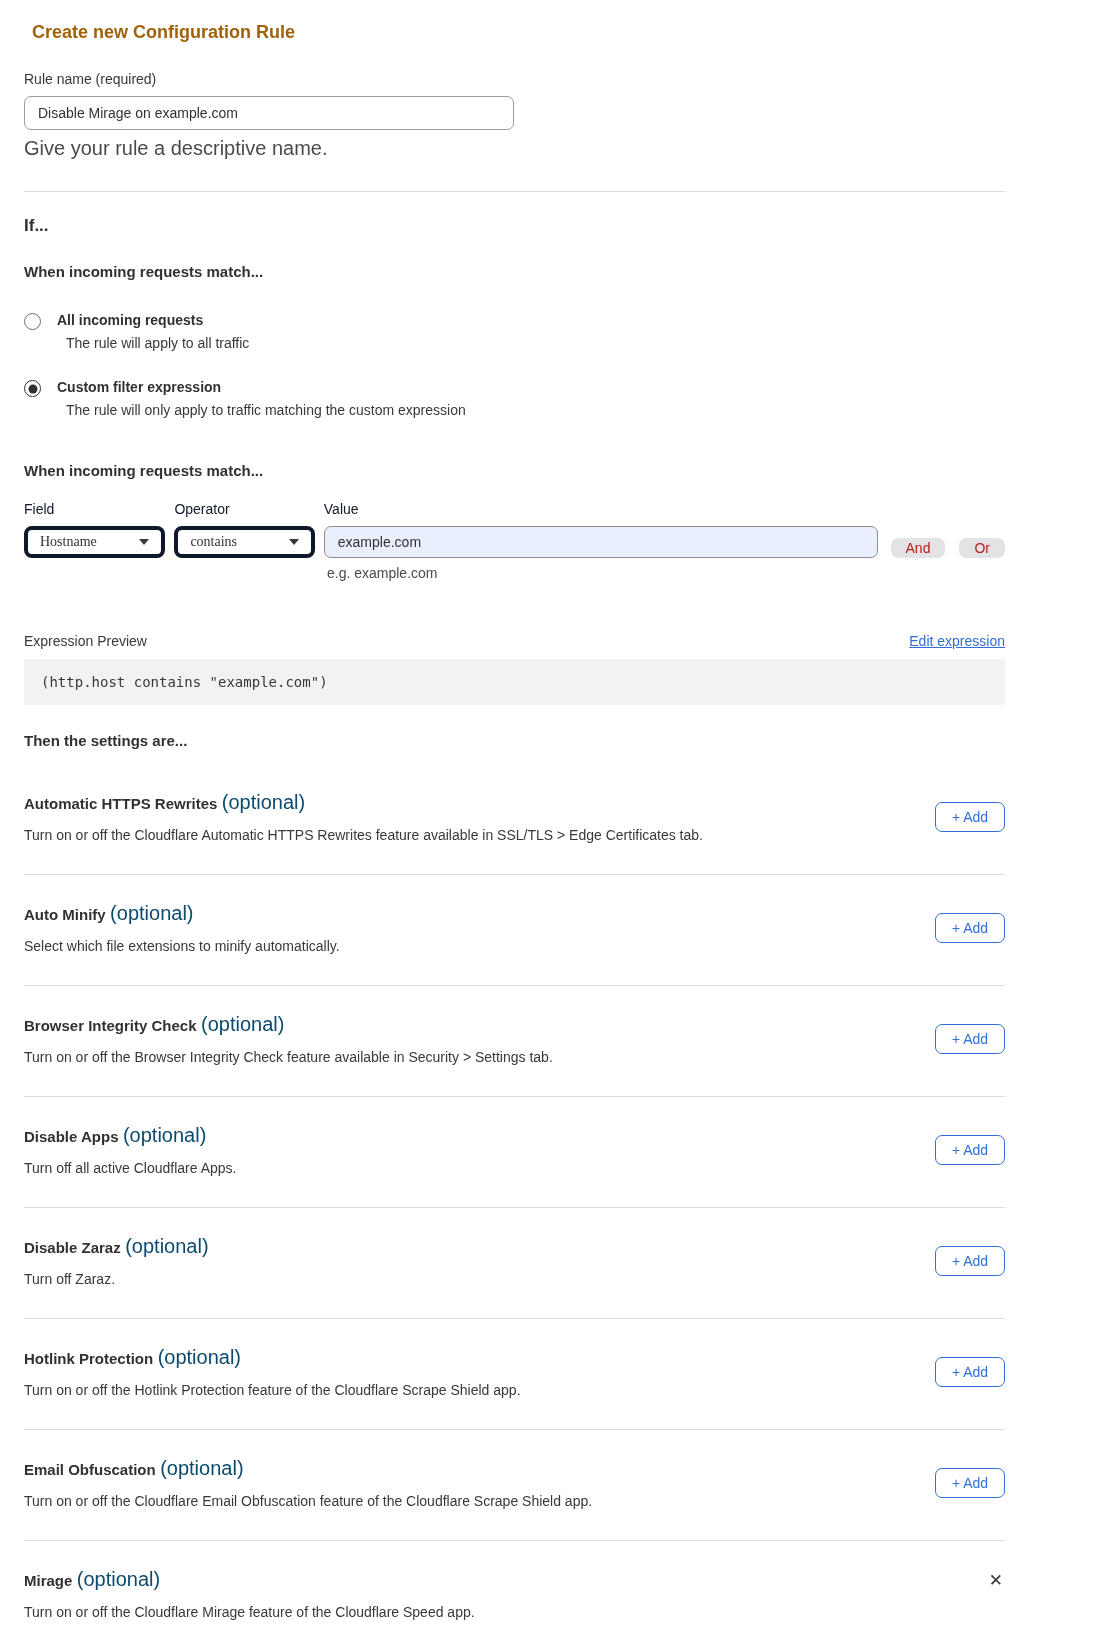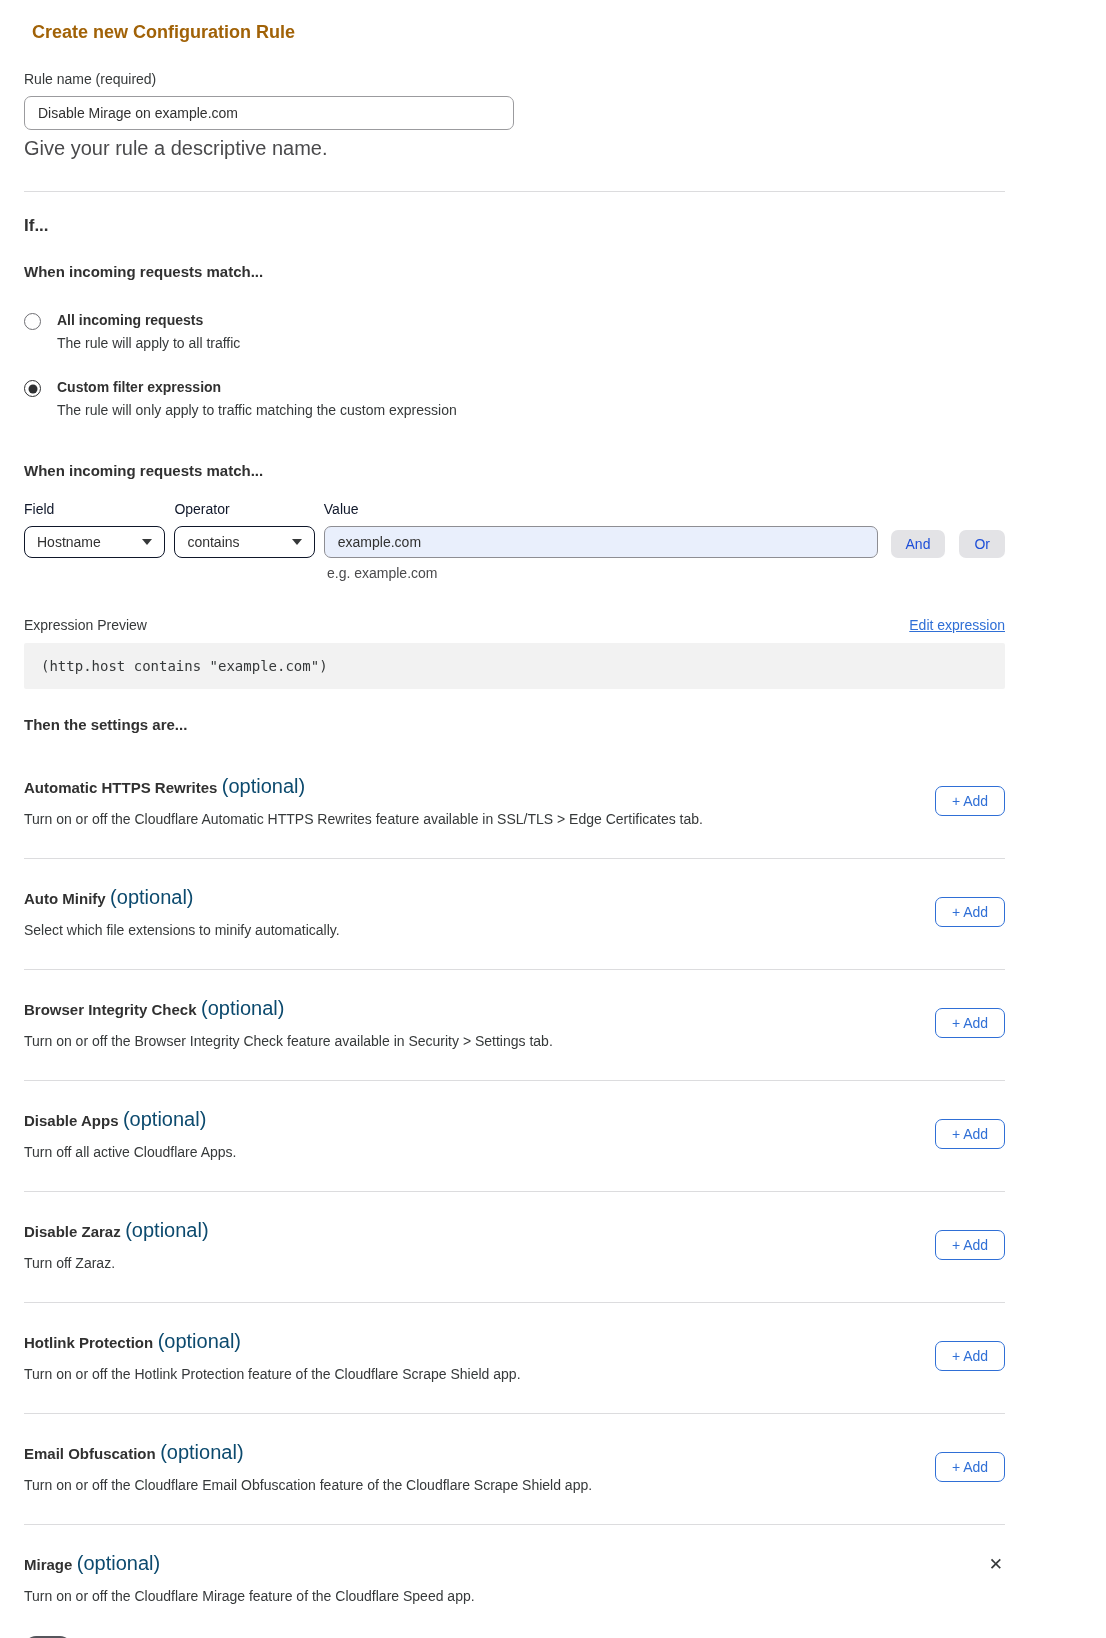--- a/index.html
+++ b/index.html
@@ -33,51 +33,51 @@
   .radio {
     width:17px; height:17px; min-width:17px; border:1.5px solid #6e6e73;
     border-radius:50%; margin-top:1px; position:relative; background:#fff;
   }
   .radio.checked { border-color:#2f3032; }
   .radio.checked::after {
     content:""; position:absolute; left:50%; top:50%; transform:translate(-50%,-50%);
     width:9px; height:9px; border-radius:50%; background:#2f3032;
   }
   .radio-label { font-size:14px; font-weight:700; color:#313131; }
-  .radio-desc { font-size:14px; font-weight:400; color:#36393a; margin-top:7px; }
+  .radio-desc { font-size:14px; font-weight:400; color:#36393a; margin-top:7px;margin-left:9px; }
 
   .builder-row { display:flex; margin-top:22px; align-items:flex-end; }
   .builder-col { display:flex; flex-direction:column; }
   .builder-col .col-label { font-size:14px; color:#0f172a; margin-bottom:9px; }
   .select {
-    height:32px; border:1px solid #0f172a; border-radius:8px; background:#fff;
+    height:32px; border:4px solid #0f172a; border-radius:8px; background:#fff;
     padding:0 12px; display:flex; align-items:center; justify-content:space-between;
-    font-size:14px; color:#313131; cursor:pointer;
+    font-size:14px; color:#313131; cursor:pointer;font-family:Liberation Serif, serif;
   }
   .caret {
     width:0; height:0; border-left:5px solid transparent; border-right:5px solid transparent;
     border-top:6px solid #36393a; margin-left:10px;
   }
   .col-field { width:143px; margin-right:9px; }
   .col-operator { width:142px; margin-right:9px; }
   .col-value { width:560px; }
   .value-input {
     height:32px; width:100%; border:1px solid #8e8e93; border-radius:7px;
     background:#e9effc; padding:0 13px; font-size:14px; color:#313131;
     font-family:"Liberation Sans", sans-serif; outline:none;
   }
   .btn-gray {
-    height:28px; padding:0 15px; background:#e3e3e6; border:none; border-radius:7px;
-    font-size:14px; color:#1d4ed8; font-family:"Liberation Sans", sans-serif; cursor:pointer;
+    height:20px; padding:0 15px; background:#e3e3e6; border:none; border-radius:7px;
+    font-size:14px; color:#b91c1c; font-family:"Liberation Sans", sans-serif; cursor:pointer;
   }
   .btn-and { margin-left:13px; }
   .btn-or  { margin-left:14px; }
   .value-helper { font-size:14px; color:#4a4a4c; margin-top:7px; margin-left:303px; }
 
-  .preview-row { display:flex; justify-content:space-between; align-items:flex-end; margin-top:36px; }
+  .preview-row { display:flex; justify-content:space-between; align-items:flex-end; margin-top:52px; }
   .preview-label { font-size:14px; color:#36393a; }
   .edit-link { font-size:14px; color:#2f6fd6; text-decoration:underline; cursor:pointer; }
   .code-block {
     margin-top:10px; background:#f2f2f2; height:46px; display:flex; align-items:center;
     padding:0 17px; font-family:"DejaVu Sans Mono", monospace; font-size:14px; color:#36393a;
     border-radius:2px; white-space:pre;
   }
 
   .then-heading { font-size:15px; font-weight:700; margin-top:27px; }
 

